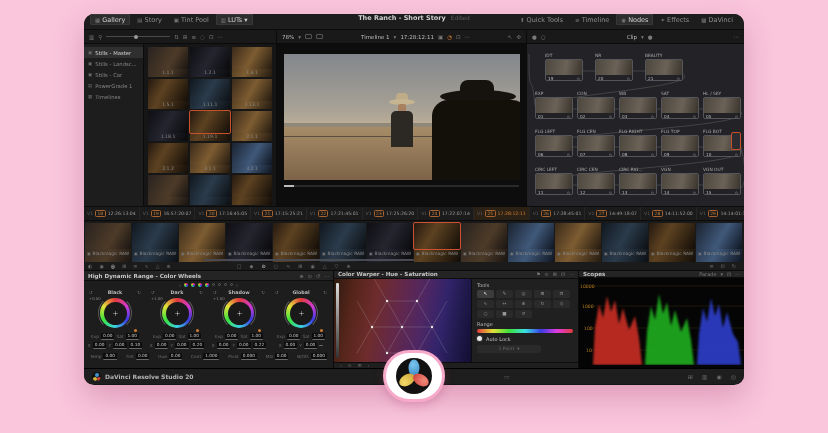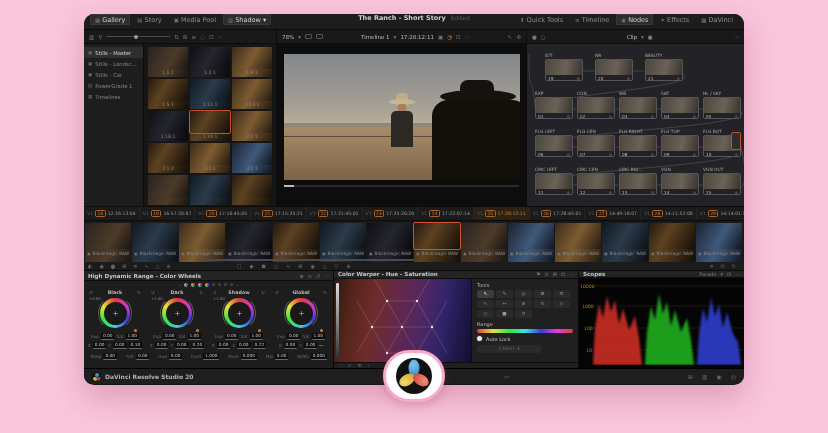--- a/index.html
+++ b/index.html
@@ -187,25 +187,25 @@
       <div class="mtab active">
           <span class="mi">▦</span>
           <span>Gallery</span>
         </div>
         <div class="mtab">
           <span class="mi">▤</span>
           <span>Story</span>
         </div>
         <div class="mtab">
           <span class="mi">▣</span>
-          <span>Media Pool</span>
+          <span>Tint Pool</span>
         </div>
         <div class="mtab active">
           <span class="mi">▥</span>
-          <span>Shadow ▾</span>
+          <span>LUTs ▾</span>
         </div>
     </div>
     <div class="mtitle">
       <b>The Ranch - Short Story</b>
       <span>Edited</span>
     </div>
     <div class="mright mgroup">
       <div class="mtab">
           <span class="mi">⬆</span>
           <span>Quick Tools</span>

